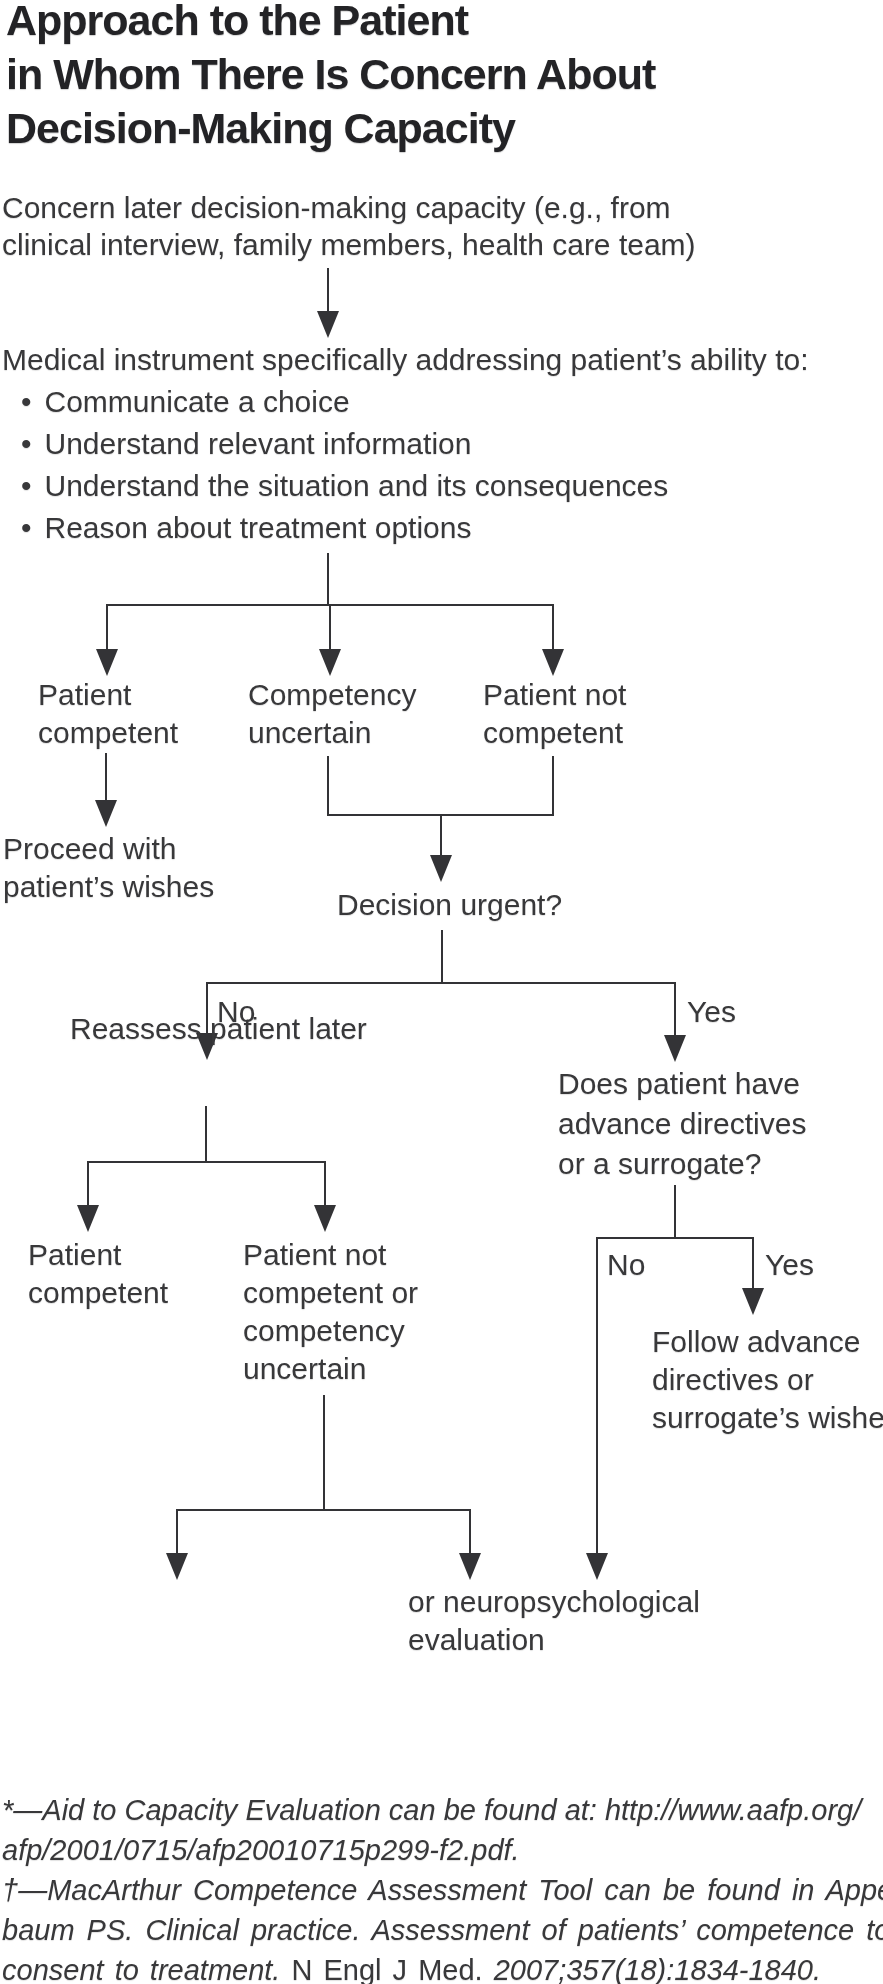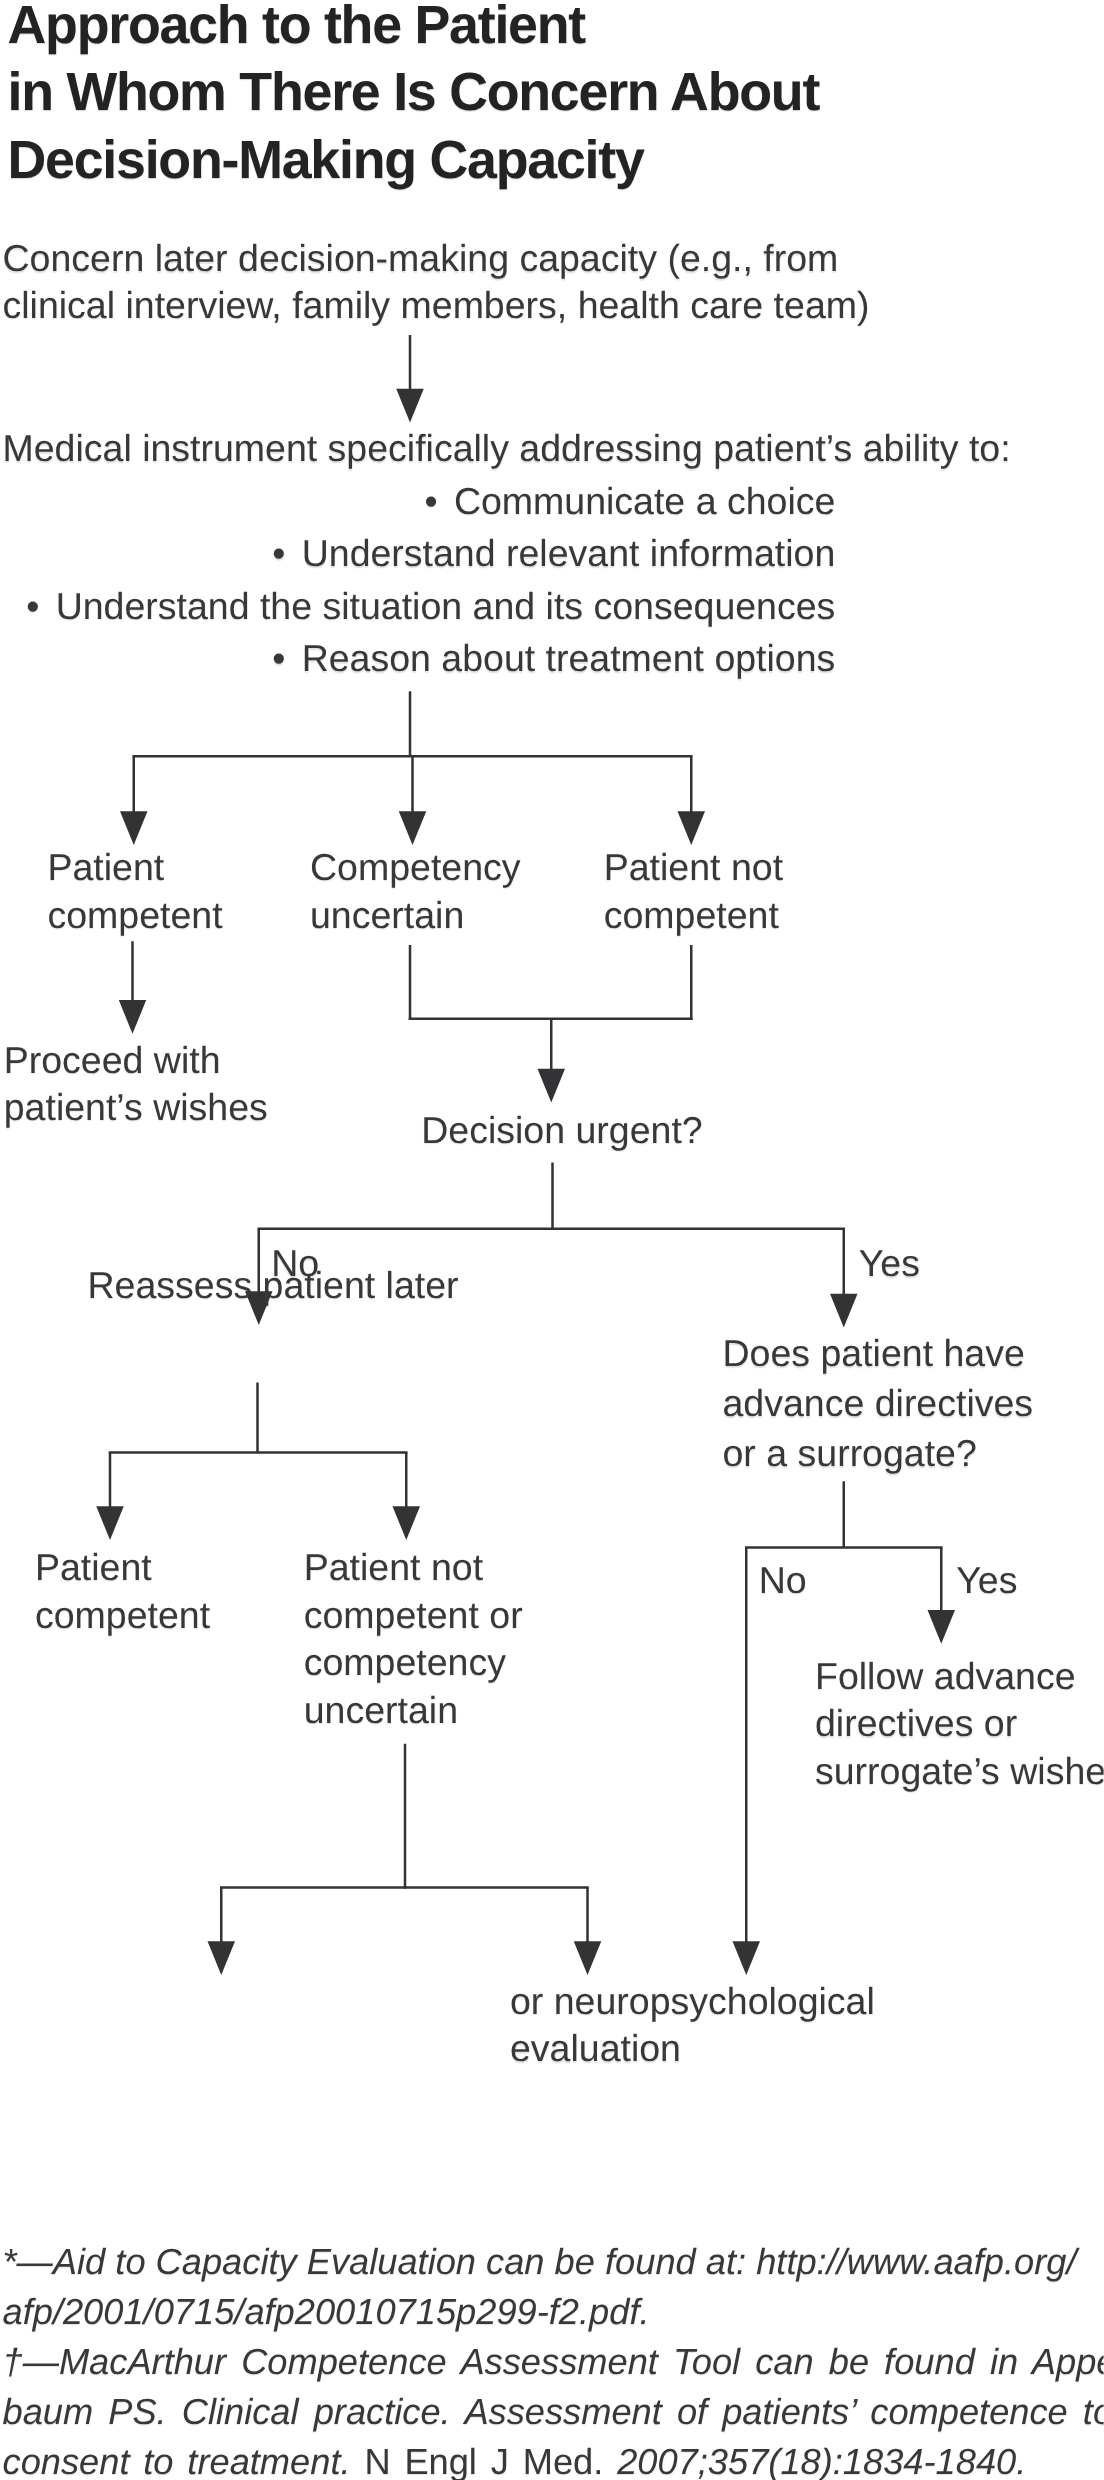--- a/index.html
+++ b/index.html
@@ -21,21 +21,20 @@
   .lh37{line-height:37px}
   .lh40{line-height:40px}
   .title{
     font-size:43px;font-weight:700;line-height:54px;letter-spacing:-1px;
     color:var(--title);text-shadow:0 1px 1px rgba(0,0,0,0.18);
   }
   .bullets{position:absolute;left:21px;top:381px;margin:0;padding:0;list-style:none;}
   .bullets li{
     font-size:30px;line-height:42px;white-space:nowrap;
     text-shadow:0 1px 1px rgba(0,0,0,0.12);
-    text-align:right;
   }
   .bullets li::before{content:"•";padding-right:13px;}
   .ln{position:absolute;background:var(--line);}
   .ah{
     position:absolute;width:0;height:0;
     border-left:11px solid transparent;border-right:11px solid transparent;
     border-top:27px solid var(--line);
   }
   .fn{font-style:italic;font-size:29px;}
   .fn .upright{font-style:normal;}
@@ -126,21 +125,21 @@
     <div>Patient</div>
     <div>competent</div>
   </div>
   <div class="txt" style="left:243px;top:1236px;">
     <div>Patient not</div>
     <div>competent or</div>
     <div>competency</div>
     <div>uncertain</div>
   </div>
 
-  <div class="txt lh40" style="left:558px;top:1064px;margin-left:20px;">
+  <div class="txt lh40" style="left:558px;top:1064px;">
     <div>Does patient have</div>
     <div>advance directives</div>
     <div>or a surrogate?</div>
   </div>
   <div class="ln" style="left:674px;top:1185px;width:2px;height:53px;"></div>
   <div class="ln" style="left:596px;top:1237px;width:158px;height:2px;"></div>
   <div class="ln" style="left:596px;top:1238px;width:2px;height:318px;"></div>
   <div class="ah" style="left:586px;top:1553px;"></div>
   <div class="txt" style="left:607px;top:1246px;">No</div>
   <div class="ln" style="left:752px;top:1238px;width:2px;height:53px;"></div>

